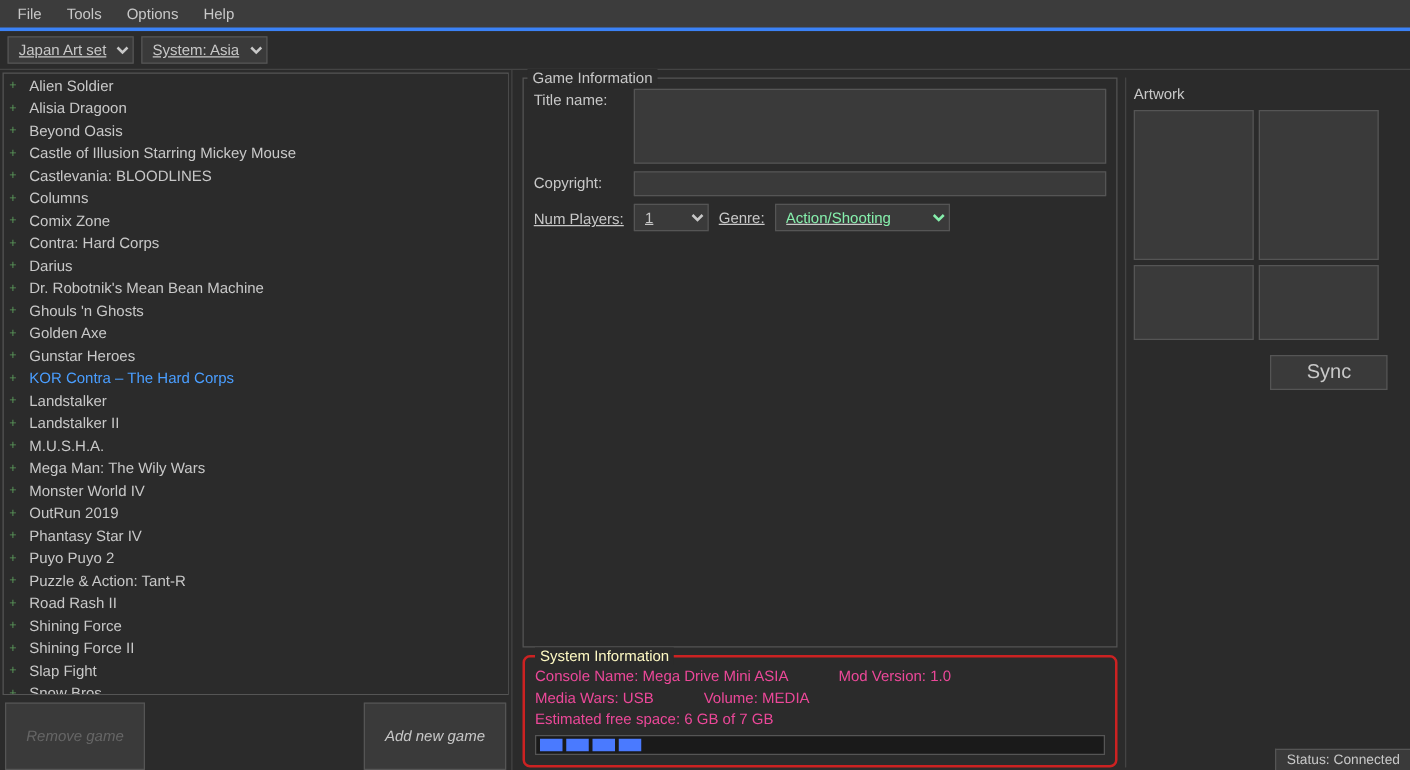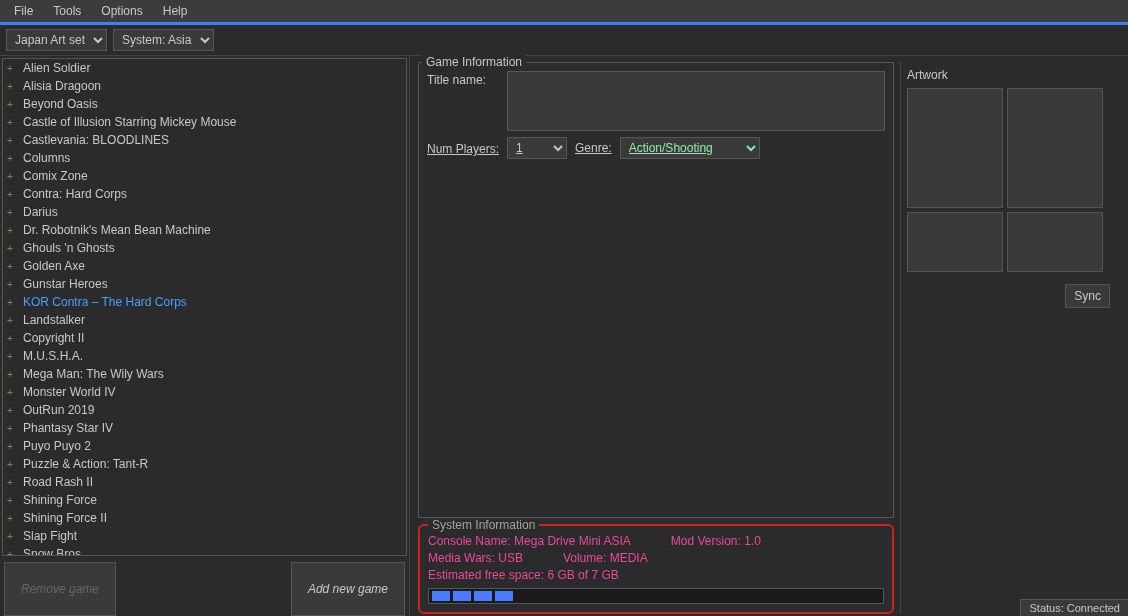--- a/index.html
+++ b/index.html
@@ -28,20 +28,21 @@
     }
 
     
     .toolbar {
       display: flex;
       align-items: center;
       gap: 6px;
       padding: 4px 6px;
       background: #2b2b2b;
       border-bottom: 1px solid #444;
+      text-decoration: underline;
     }
     .toolbar select {
       background: #3a3a3a;
       color: #c8c8c8;
       border: 1px solid #555;
       padding: 2px 4px;
       font-size: 12px;
       height: 22px;
     }
 
@@ -211,21 +212,21 @@
       padding: 8px;
       position: relative;
       background: #2b2b2b;
     }
     .system-info-title {
       position: absolute;
       top: -8px;
       left: 8px;
       background: #2b2b2b;
       padding: 0 4px;
-      color: #a3a3a3;
+      color: #fef9c3;
     }
     .sys-row {
       display: flex;
       gap: 40px;
       margin-bottom: 3px;
     }
     .sys-text { color: #ec4899; }
 
     
     .progress-bar-container {
@@ -251,23 +252,23 @@
     
     .sync-area {
       display: flex;
       justify-content: flex-end;
       padding-right: 4px;
     }
     .sync-button {
       background: #3a3a3a;
       color: #c8c8c8;
       border: 1px solid #555;
-      padding: 4px 8px;
+      padding: 4px 28px;
       cursor: pointer;
-      font-size: 12px;
+      font-size: 16px;
     }
 
     
     .status-bar {
       position: absolute;
       bottom: 0;
       right: 0;
       padding: 2px 8px;
       background: #3a3a3a;
       color: #c8c8c8;
@@ -369,21 +370,21 @@
         <div class="game-item highlighted">
           <span class="game-item-icon">+</span>
           <span>KOR Contra – The Hard Corps</span>
         </div>
         <div class="game-item">
           <span class="game-item-icon">+</span>
           <span>Landstalker</span>
         </div>
         <div class="game-item">
           <span class="game-item-icon">+</span>
-          <span>Copyright II</span>
+          <span>Landstalker II</span>
         </div>
         <div class="game-item">
           <span class="game-item-icon">+</span>
           <span>M.U.S.H.A.</span>
         </div>
         <div class="game-item">
           <span class="game-item-icon">+</span>
           <span>Mega Man: The Wily Wars</span>
         </div>
         <div class="game-item">
@@ -448,20 +449,24 @@
       <div class="game-info-and-sys">
 
         <div class="section-box game-info-section">
           <span class="section-title">Game Information</span>
 
           <div class="info-row">
             <span class="info-label">Title name:</span>
             <textarea class="info-input tall" style=""></textarea>
           </div>
 
+          <div class="info-row">
+            <span class="info-label">Copyright:</span>
+            <input class="info-input" type="text" style="">
+          </div>
 
           <div class="info-row" style="align-items:center;text-decoration:underline;">
             <span class="info-label">Num Players:</span>
             <div class="genre-row">
               <select class="info-input-short">
                 <option>1</option>
               </select>
               <span class="genre-label">Genre:</span>
               <select class="genre-select">
                 <option>Action/Shooting</option>

